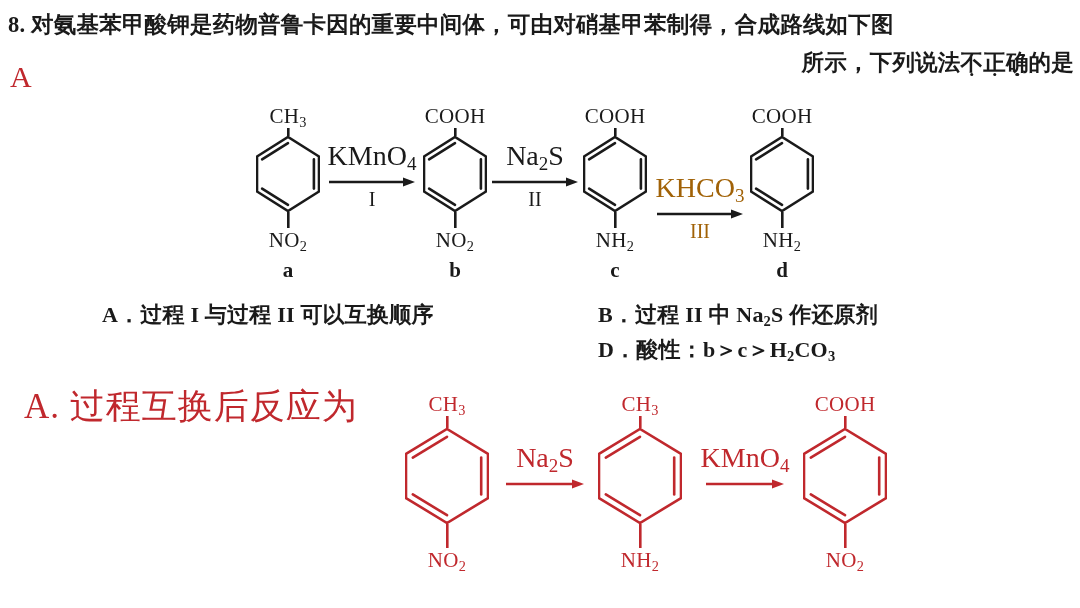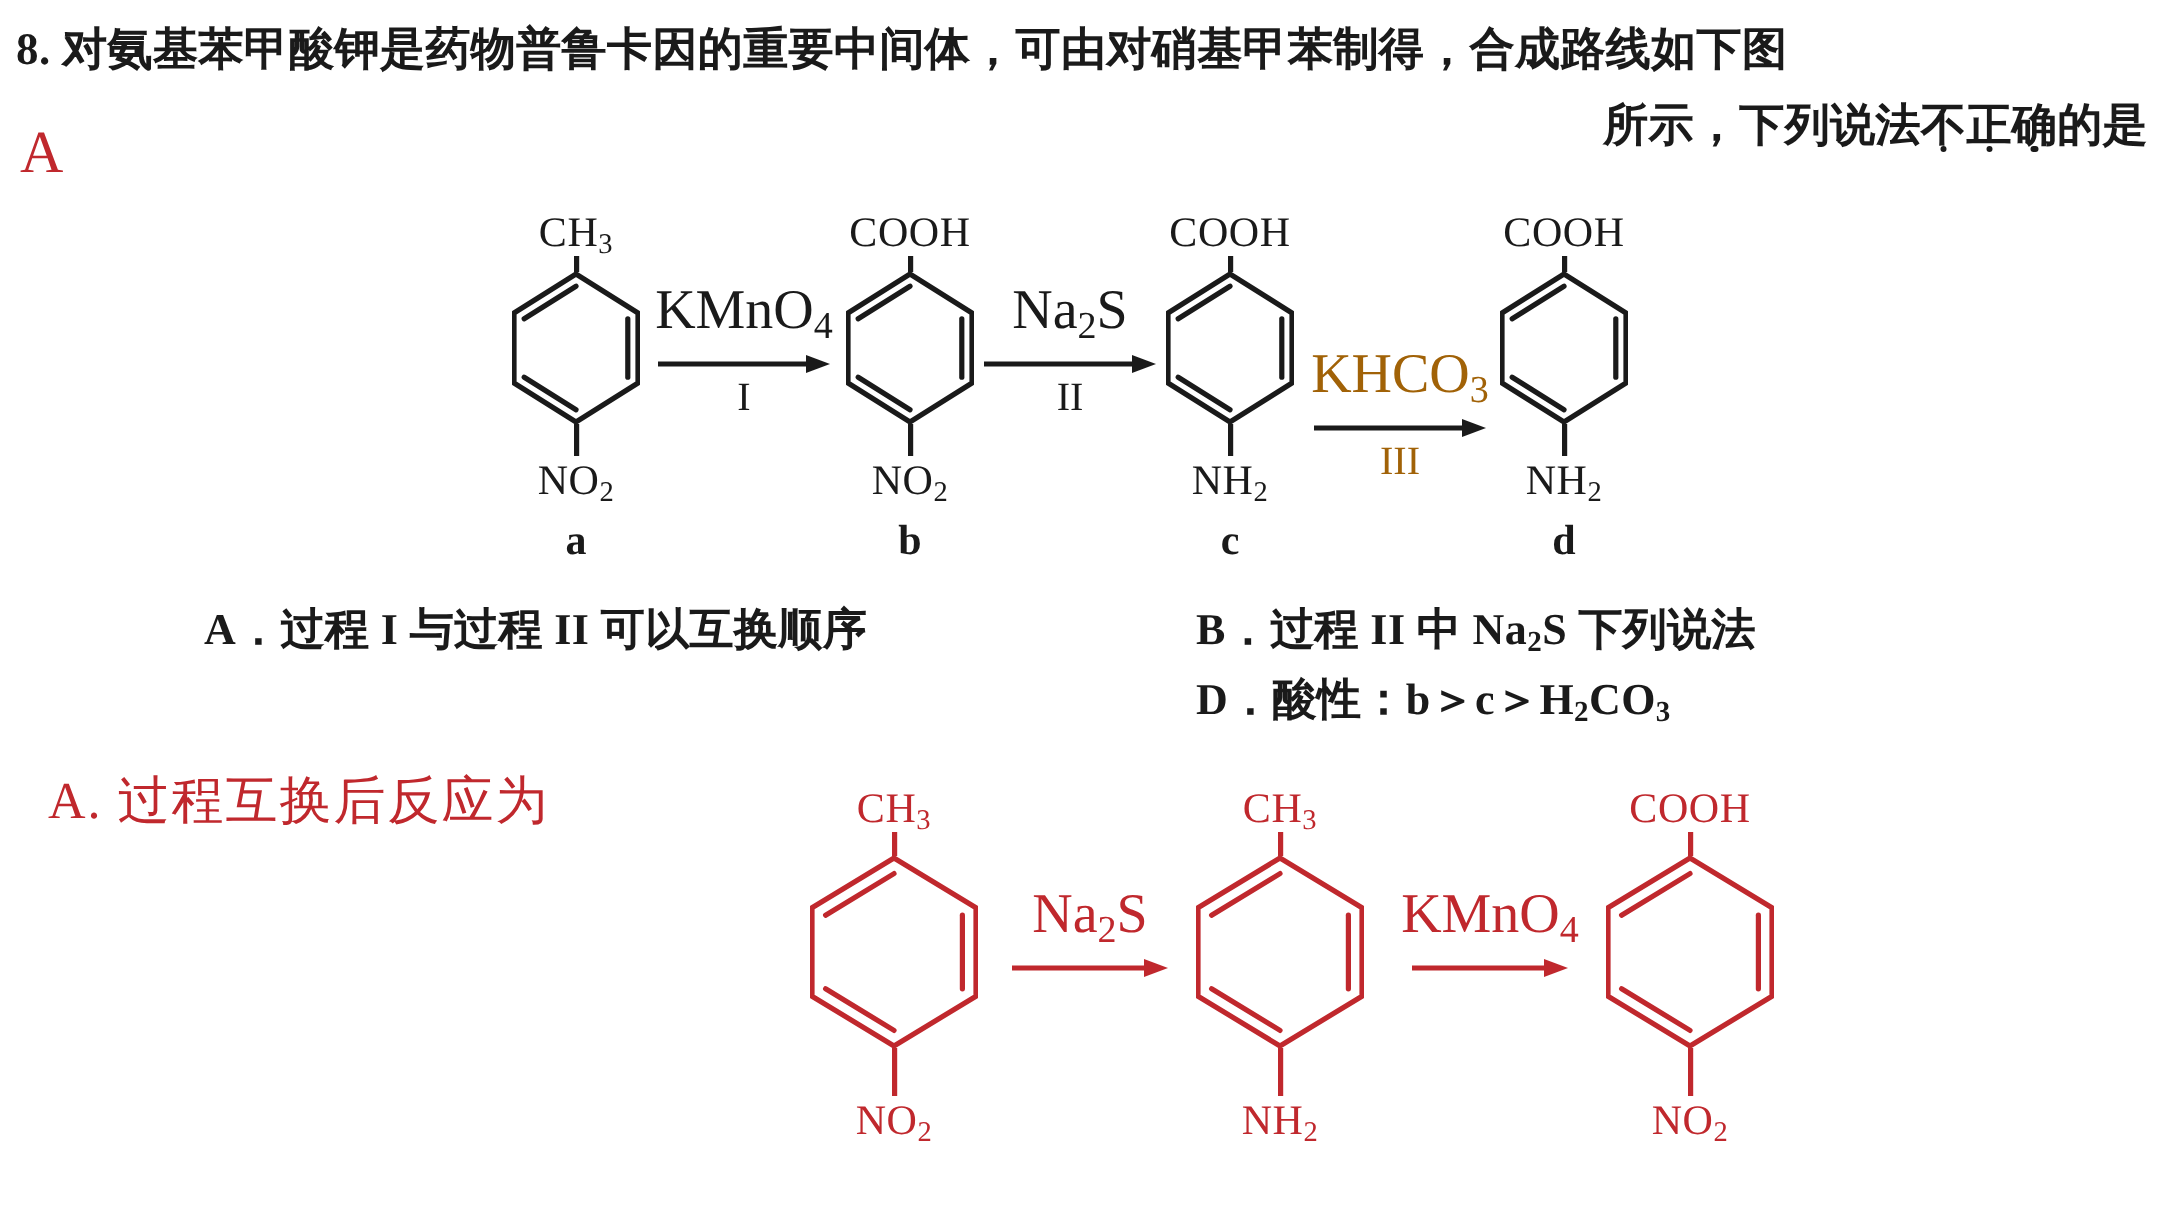--- a/index.html
+++ b/index.html
@@ -70,21 +70,21 @@
   .opt-row{position:relative;height:35px;}
   .opt{
     position:absolute;white-space:nowrap;
     font-size:22px;font-weight:600;letter-spacing:0.2px;
   }
   .opt sub{font-size:0.66em;vertical-align:-0.25em;}
   .opt-col-a{left:0px;}
   .opt-col-b{left:496px;}
   .sol-text{
     position:absolute;left:24px;top:383px;
-    font-size:26px;font-weight:500;white-space:nowrap;
+    font-size:35px;font-weight:500;white-space:nowrap;
     color:#c0282d;letter-spacing:1px;
   }
 </style>
 </head>
 <body>
 
 <div class="page">
 
   <div class="stem">
     <div class="stem-line">
@@ -187,21 +187,21 @@
             <polygon points="74,1.5 86,6 74,10.5" fill="#1a1a1a"></polygon>
           </svg>
         </div>
         <div class="arrow-sub">III</div>
       </div>
     </div>
 
   <div class="options">
     <div class="opt-row">
       <div class="opt opt-col-a" id="optA"><span>A．</span><span>过程 I 与过程 II 可以互换顺序</span></div>
-      <div class="opt opt-col-b" id="optB"><span>B．</span><span>过程 II 中 Na</span><sub>2</sub><span>S 下列说法</span></div>
+      <div class="opt opt-col-b" id="optB"><span>B．</span><span>过程 II 中 Na</span><sub>2</sub><span>S 作还原剂</span></div>
     </div>
     <div class="opt-row">
       <div class="opt opt-col-b" id="optD"><span>D．</span><span>酸性：b＞c＞H</span><sub>2</sub><span>CO</span><sub>3</sub></div>
     </div>
   </div>
 
   <div class="sol-text">A. 过程互换后反应为</div>
   <div class="scheme" id="redScheme">
       <div class="grp top" style="left:447px;top:392px;color:#c0282d;">CH<sub>3</sub></div>
       <svg style="position:absolute;left:445.7px;top:416px;" width="3" height="12">

